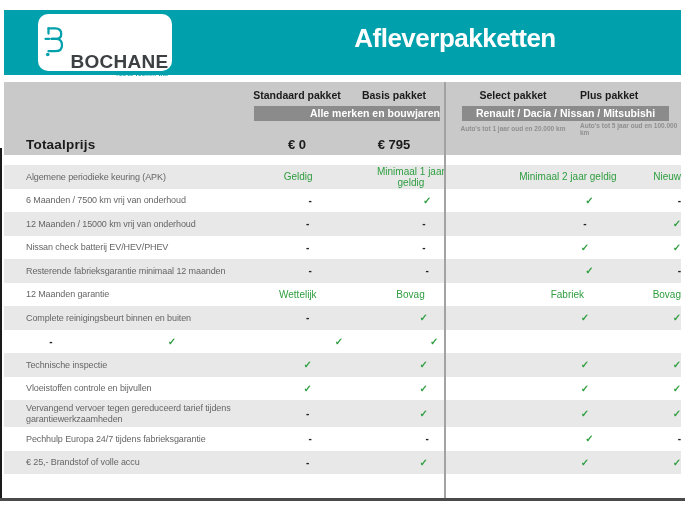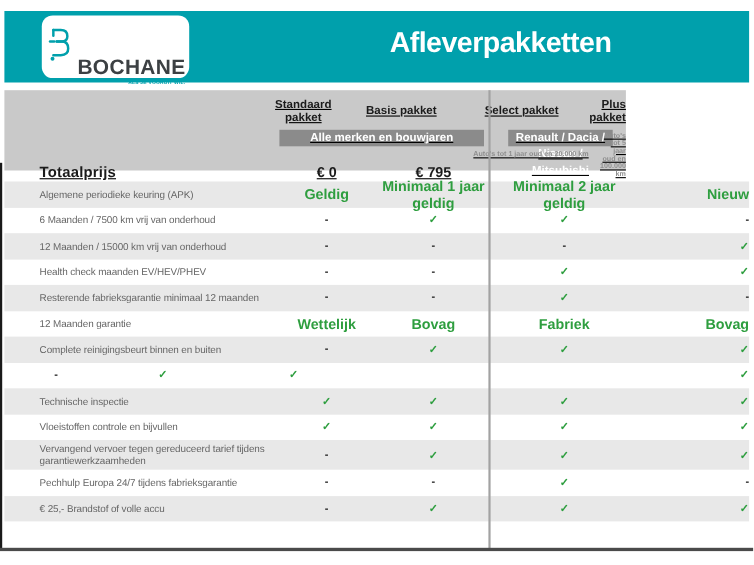--- a/index.html
+++ b/index.html
@@ -10,54 +10,54 @@
   .logo-box { position:absolute; left:34px; top:4px; width:134px; height:57px; background:#fff; border-radius:10px;
               display:flex; align-items:center; justify-content:center; gap:5px; }
   .logo-textwrap { display:flex; flex-direction:column; align-items:flex-end; line-height:1;margin-top:44px; }
   .logo-text { font-size:19px; font-weight:bold; color:#3C4043; letter-spacing:0.3px; }
   .logo-tagline { font-size:4.5px; font-weight:bold; color:var(--teal,#00A0AC); margin-top:2px; letter-spacing:0.2px; }
   .page-title { position:absolute; left:225px; right:0; top:13px; margin:0; text-align:center; color:#fff;
                 font-size:26px; font-weight:bold; letter-spacing:-0.5px; }
 
   
   .cols { display:flex; align-items:center; }
-  .c-label  { width:246px; box-sizing:border-box; padding-left:32px; }
+  .c-label  { width:246px; box-sizing:border-box; padding-left:22px; }
   .c-std    { width:94px;  text-align:center; }
   .c-basis  { width:100px; text-align:center; }
   .c-gap    { width:2px; }
   .c-select { width:134px; text-align:center; }
-  .c-plus   { flex:1; text-align:right; }
-
-  
-  .head-band { position:absolute; left:4px; top:82px; width:565px; height:73px; background:var(--band,#C9C9C9);text-decoration:underline; }
+  .c-plus   { flex:1; text-align:left; }
+
+  
+  .head-band { position:absolute; left:4px; top:82px; width:677px; height:73px; background:var(--band,#C9C9C9); }
   .pk-head { font-size:10.5px; font-weight:bold; color:#1b1b1b; }
   .head-row1 { padding-top:7px; }
   .badges-row { margin-top:5px; align-items:stretch; }
   .badge { background:var(--badge,#8B8B8B); color:#fff; font-size:10.5px; font-weight:bold; text-align:center;
            height:15px; line-height:15px; }
   .badge-left  { width:194px; box-sizing:border-box; }
-  .badge-left .badge  { margin:0 4px; }
+  .badge-left .badge  { margin:0 4px;text-align:right; }
   .badge-right { flex:1; box-sizing:border-box; }
   .badge-right .badge { margin:0 12px 0 16px; }
   .notes-row { margin-top:3px; height:9px; }
   .note { font-size:6.5px; font-weight:bold; color:#8f8f8f; }
   .total-row { margin-top:4px; }
   .total-label { font-size:13.5px; font-weight:bold; color:#1b1b1b; letter-spacing:0.2px; }
   .price { font-size:13px; font-weight:bold; color:#1b1b1b; }
 
   
   .table-body { position:absolute; left:4px; top:165px; width:677px; }
-  .row { height:23.5px; }
+  .row { height:23.5px;gap:24px; }
   .row.tall { height:27px; }
   .row.grey { background:var(--rowgrey,#E8E8E8); }
   .row-label { font-size:9px; color:#666; letter-spacing:-0.1px; white-space:nowrap; line-height:1.15; }
   .row.tall .row-label { white-space:normal; }
   .row-val.dash  { font-size:10px; font-weight:bold; color:#222; }
   .row-val.check { font-size:10px; font-weight:bold; color:var(--green,#2E9E3F); }
-  .row-val.gtext { font-size:13px;  font-weight:bold; color:var(--green,#2E9E3F); }
+  .row-val.gtext { font-size:10px;  font-weight:normal; color:var(--green,#2E9E3F); }
 
   
   .divider-v { position:absolute; left:444px; top:82px; width:2px; height:417px; background:#A2A2A2; }
   .bottom-line { position:absolute; left:0; top:498px; width:685px; height:2.5px; background:#4A4A4A; }
   .left-line { position:absolute; left:0; top:148px; width:2px; height:352px; background:#1a1a1a; }
 </style>
 </head>
 <body>
 
 <div class="page">
@@ -140,21 +140,21 @@
     <div class="cols row grey">
       <div class="c-label row-label">12 Maanden / 15000 km vrij van onderhoud</div>
       <div class="c-std row-val dash">-</div>
       <div class="c-basis row-val dash">-</div>
       <div class="c-gap"></div>
       <div class="c-select row-val dash">-</div>
       <div class="c-plus row-val check">✓</div>
     </div>
 
     <div class="cols row">
-      <div class="c-label row-label">Health check maanden EV/HEV/PHEV</div>
+      <div class="c-label row-label">Nissan check batterij EV/HEV/PHEV</div>
       <div class="c-std row-val dash">-</div>
       <div class="c-basis row-val dash">-</div>
       <div class="c-gap"></div>
       <div class="c-select row-val check">✓</div>
       <div class="c-plus row-val check">✓</div>
     </div>
 
     <div class="cols row grey">
       <div class="c-label row-label">Resterende fabrieksgarantie minimaal 12 maanden</div>
       <div class="c-std row-val dash">-</div>

